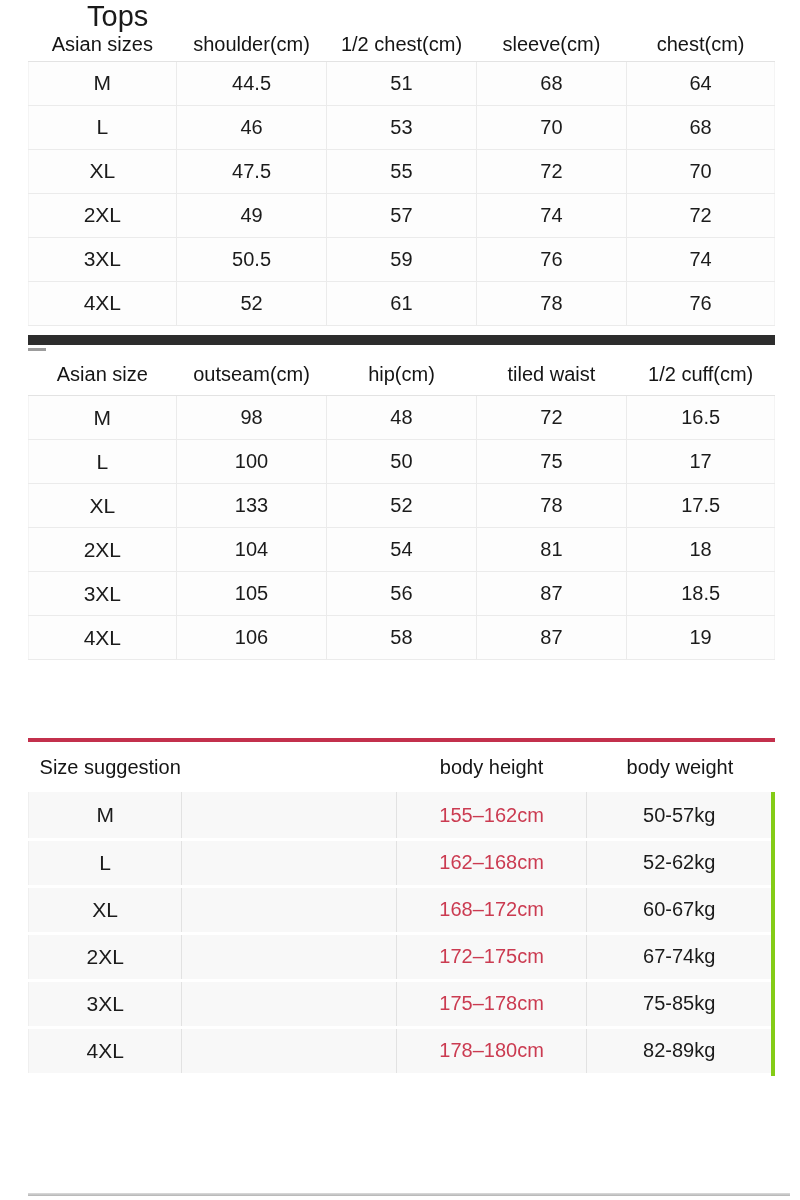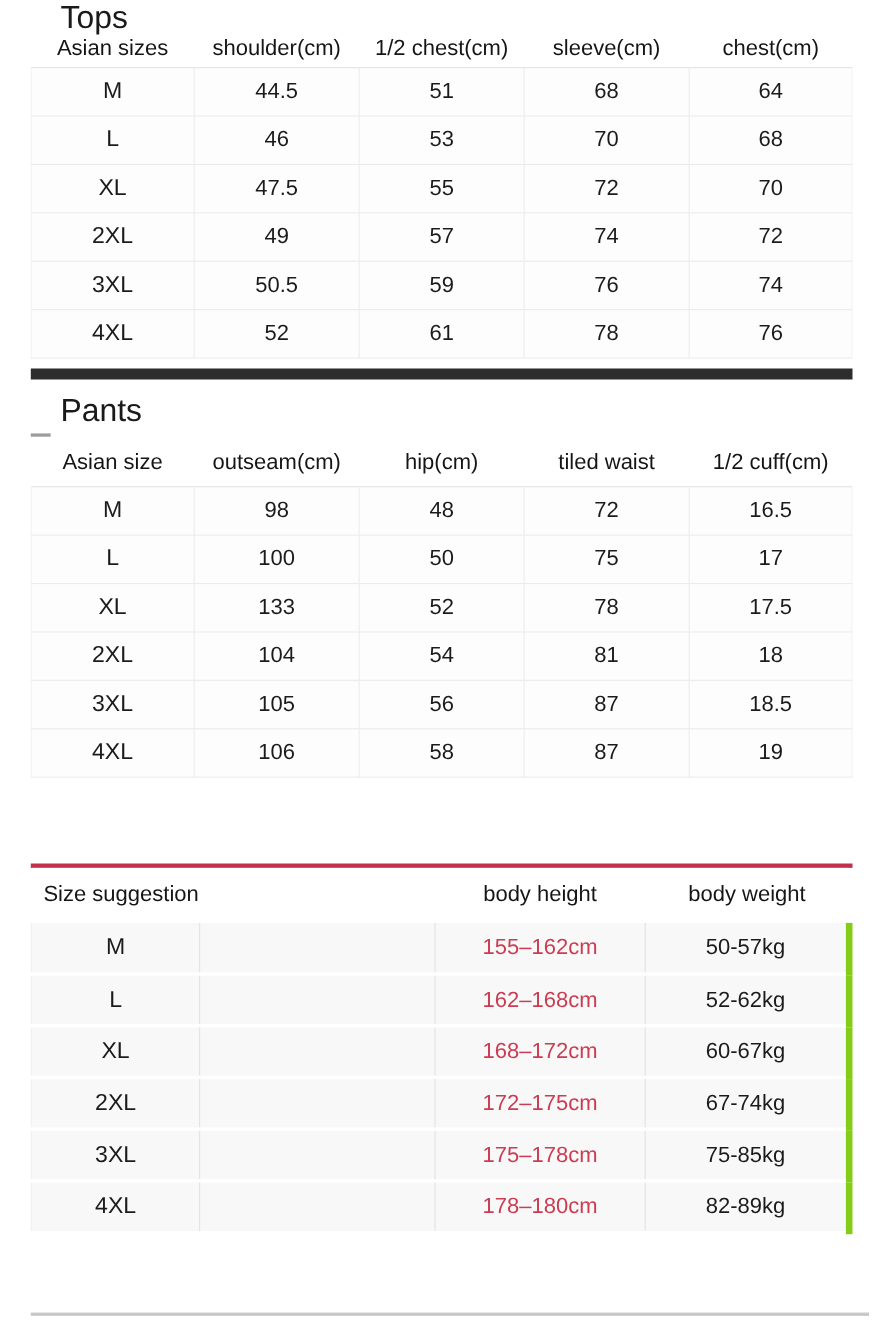--- a/index.html
+++ b/index.html
@@ -5,21 +5,21 @@
   :root{
     --red-text:#cb3b51; --red-line:#c3304c; --dark-bar:#2d2d2d; --bottom-line:#b3b3b3;
     --ink:#1d1d1d; --grid:#ebebeb; --grid2:#e2e2e2;
   }
   *{box-sizing:border-box; margin:0; padding:0;}
   html,body{background:#fff;}
   body{font-family:"Liberation Sans", sans-serif; color:var(--ink);}
   .page{position:relative; width:800px; height:1200px; background:#fff; overflow:hidden;}
 
   .title{margin-top:4px; text-align:center; font-size:38px; font-weight:500; letter-spacing:.5px; color:#161616;}
-  .section-heading{margin-left:55px; font-size:29px; font-weight:400; line-height:1.15; color:#1a1a1a;}
+  .section-heading{margin-left:87px; font-size:29px; font-weight:400; line-height:1.15; color:#1a1a1a;}
   .tops-heading{margin-top:0;}
   .pants-heading{margin-top:13px;}
 
   table{border-collapse:collapse; table-layout:fixed; width:747px; margin-left:28px;}
   th{font-weight:400; font-size:20px; color:#151515; text-align:center;}
   td{font-size:20px; text-align:center; color:#1b1b1b;}
   td.size-cell{font-size:21px;}
 
   
   .meas tbody td{height:44px; background:#fdfdfd; border:1px solid var(--grid);}
@@ -32,21 +32,21 @@
   .divider-bar{width:747px; height:10px; background:var(--dark-bar); margin:9px 0 0 28px;}
   .pants-dash{width:18px; height:3px; background:#9c9c9c; margin:3px 0 3px 28px;}
 
   
   .suggestion-wrap{margin-top:78px;}
   .red-line{width:747px; height:4px; background:var(--red-line); margin-left:28px;}
   .sugg thead th{height:50px; vertical-align:middle; background:#fff; font-size:20px;}
   .sugg thead th:first-child{text-align:center; padding-left:10px;}
   .sugg tbody td{height:47px; background:#f8f8f8; border-bottom:3px solid #fff; border-left:1px solid var(--grid2); border-right:1px solid var(--grid2);}
   .sugg tbody td:first-child{border-left:1px solid #efefef;}
-  .sugg tbody td:last-child{border-right:6px solid #84cc16;}
+  .sugg tbody td:last-child{border-right:4px solid #84cc16;}
   .sugg td.red-col{color:var(--red-text);}
   .sugg tbody td.value-cell{font-size:20px;margin-left:40px;}
 
   .bottom-line{position:absolute; left:28px; top:1193px; width:762px; height:3px;
     background:linear-gradient(#dcdcdc, var(--bottom-line));}
 </style>
 </head>
 <body>
 
 <div class="page">
@@ -114,21 +114,20 @@
             <td class="value-cell">78</td>
             <td class="value-cell">76</td>
           </tr>
         </tbody>
       </table>
   </section>
 
   <div class="divider-bar"></div>
 
   <section>
-    <h2 class="section-heading pants-heading">Pants</h2>
     <div class="pants-dash"></div>
     <table class="meas pants-table">
         <colgroup>
           <col style="width: 19.8%;">
           <col style="width: 20.2%;">
           <col style="width: 20%;">
           <col style="width: 20.2%;">
           <col style="width: 19.8%;">
         </colgroup>
         <thead>

